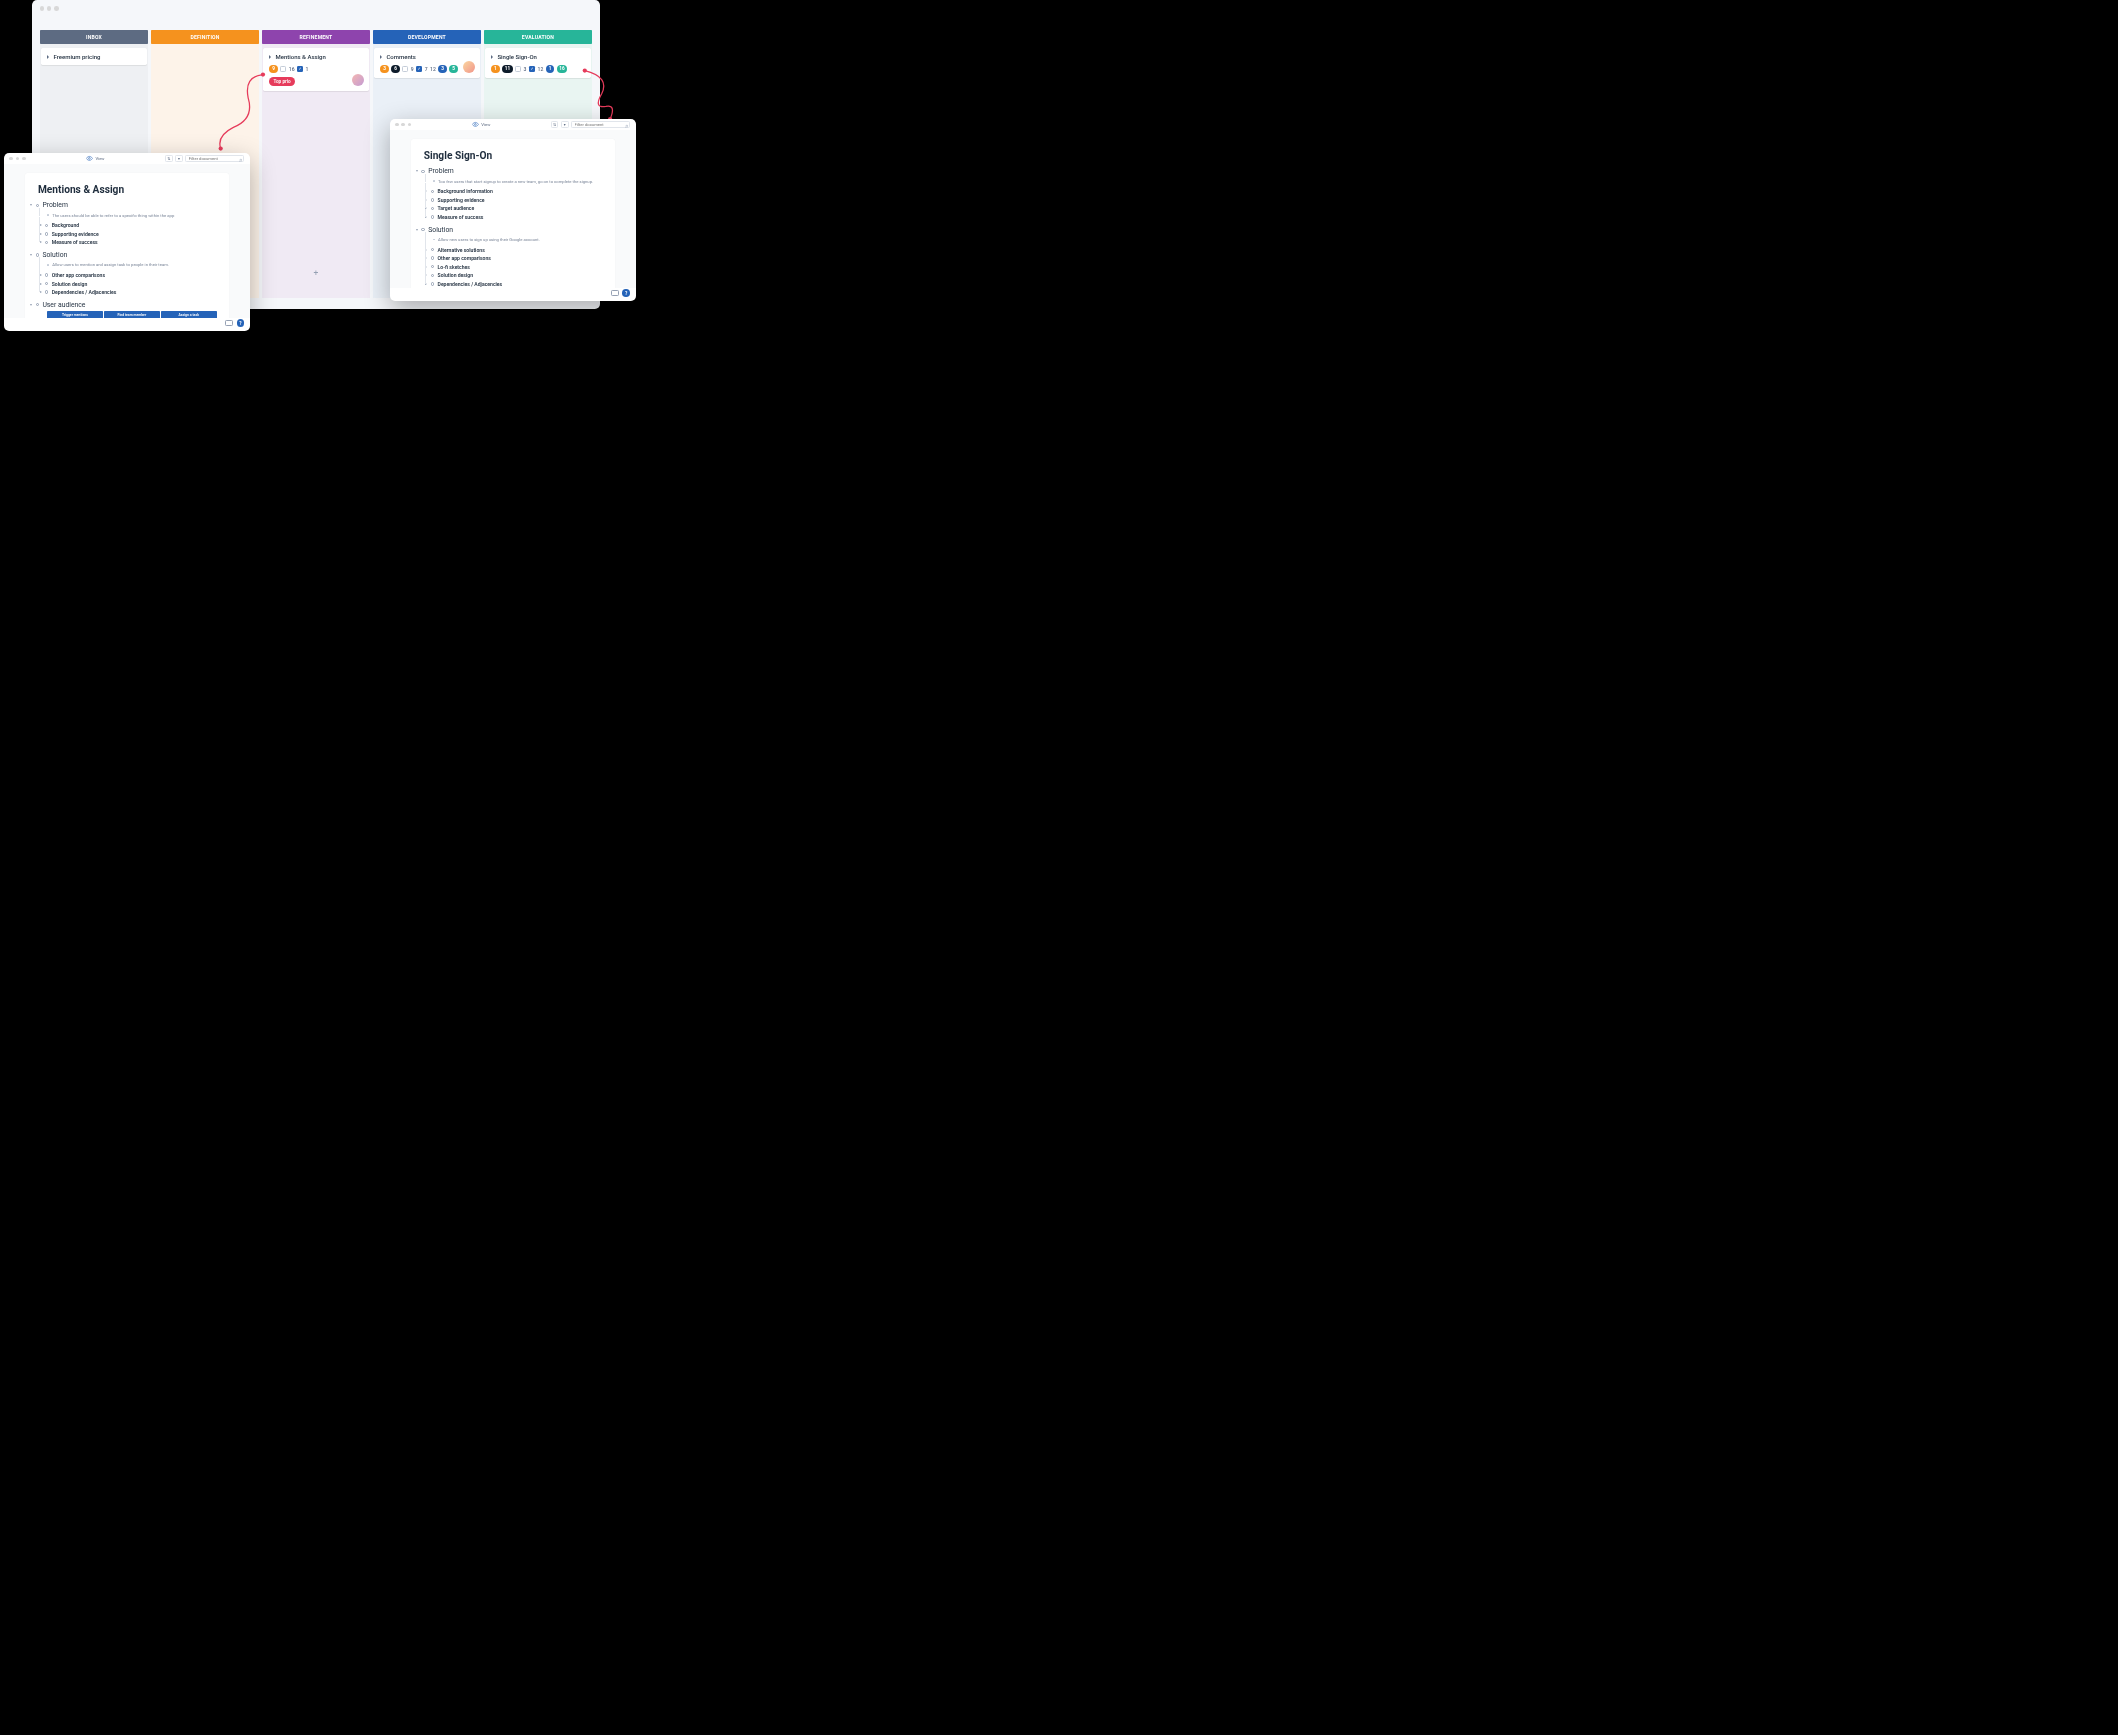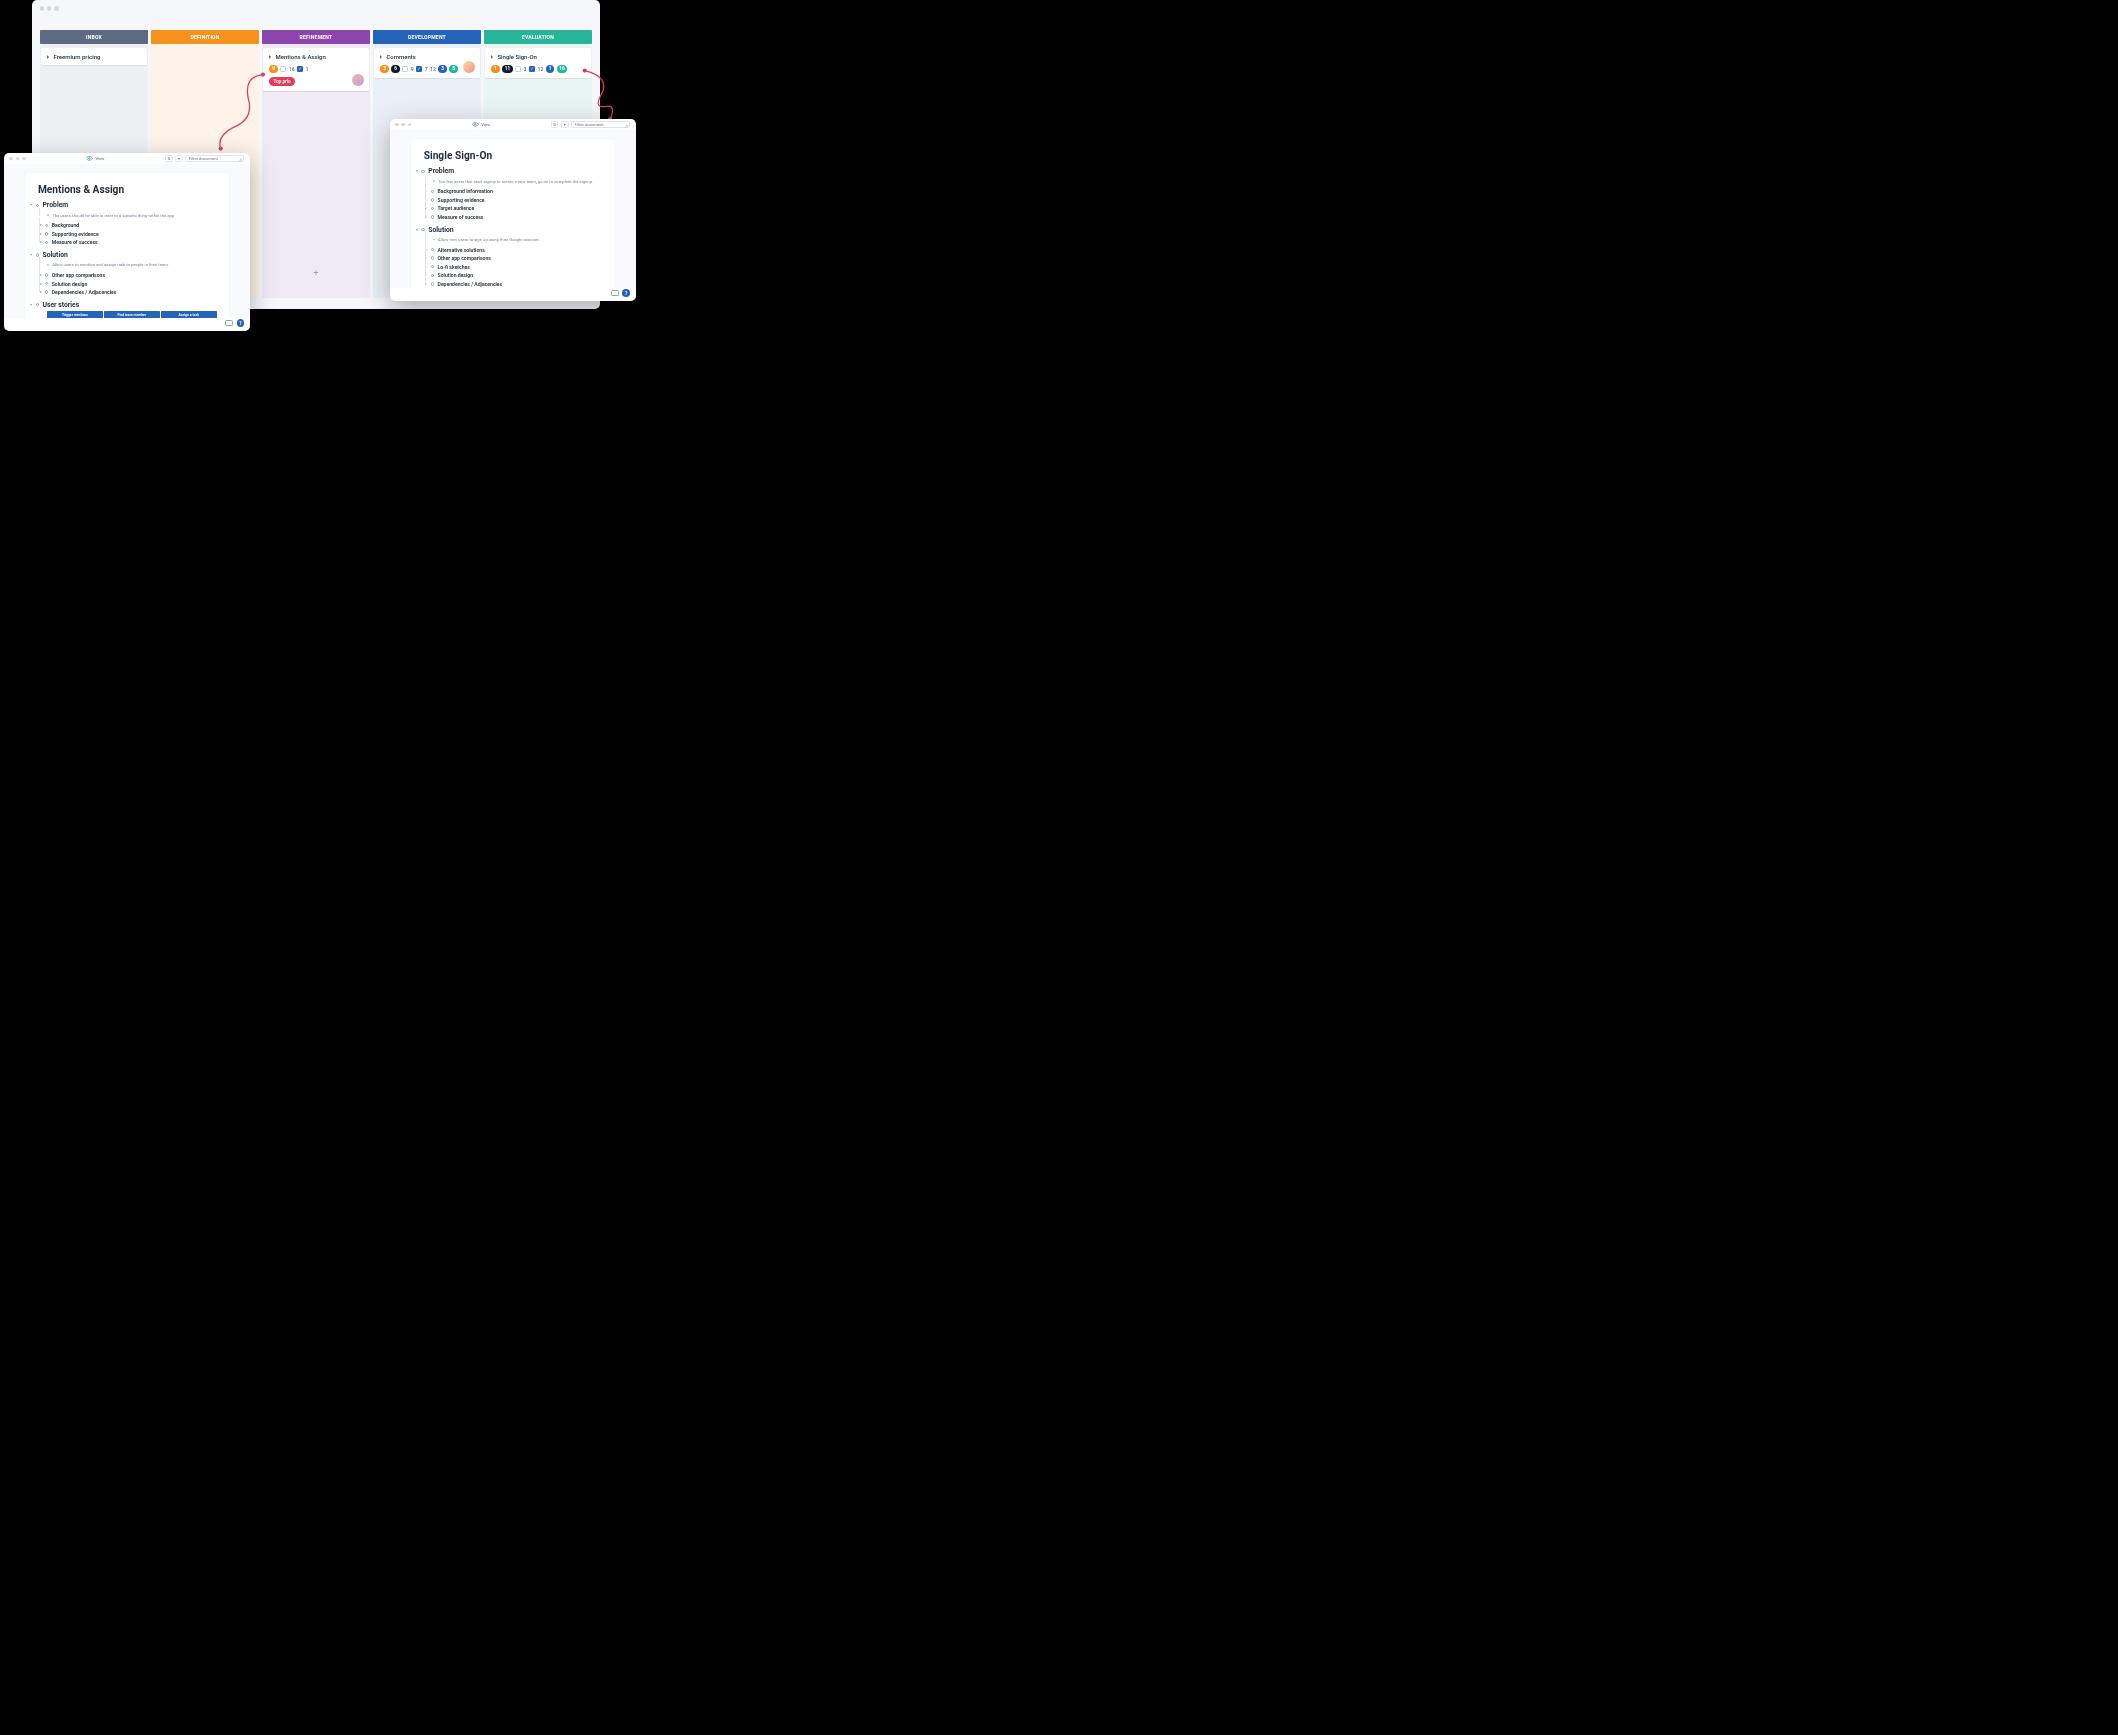--- a/index.html
+++ b/index.html
@@ -58,21 +58,21 @@
 .srch { width:6px; height:6px; color:#95a0b3; margin-left:-7.6px; }
 
 .doc-body { padding:8.5px 21px; background:#f9fafb; height:calc(100% - 24px); overflow:hidden; }
 .doc-card { background:#fff; border-radius:2.5px; padding:11px 12.7px; box-shadow:0 0.4px 1.3px rgba(0,0,0,.06); }
 .doc-title { font-size:10.2px; font-weight:700; color:#1f2d3d; margin-bottom:6.8px; }
 .section { margin-bottom:4.2px; }
 .sec-head { display:flex; align-items:center; gap:3.4px; margin-bottom:2.5px; }
 .chev-d { width:0; height:0; border-left:1.7px solid transparent; border-right:1.7px solid transparent; border-top:2.1px solid #95a0b3; margin-left:-7.6px; }
 .chev-r { width:0; height:0; border-top:1.7px solid transparent; border-bottom:1.7px solid transparent; border-left:2.1px solid #95a0b3; margin-left:-7.6px; }
 .node-dot { width:3.4px; height:3.4px; border:0.6px solid #95a0b3; border-radius:50%; background:#fff; }
-.sec-title { font-size:6.8px; font-weight:700; color:#1f2d3d; }
+.sec-title { font-size:6.8px; font-weight:400; color:#1f2d3d; }
 .sub-row { display:flex; align-items:center; gap:3.4px; padding:1.3px 0 1.3px 9.3px; position:relative; }
 .sub-row::before { content:""; position:absolute; left:1.3px; top:-4.2px; bottom:50%; width:0.4px; background:#e1e5eb; }
 .sub-txt { font-size:5.1px; font-weight:600; color:#1f2d3d; }
 .desc-row { display:flex; align-items:flex-start; gap:3.4px; padding:0.8px 0 2.5px 9.3px; position:relative; }
 .desc-row::before { content:""; position:absolute; left:1.3px; top:-4.2px; bottom:50%; width:0.4px; background:#e1e5eb; }
 .desc-dot { width:1.7px; height:1.7px; background:#c4ccd8; border-radius:50%; margin-top:1.7px; }
 .desc-txt { font-size:4.2px; color:#7b8699; line-height:1.4; }
 
 .story-grid { margin-left:9.3px; margin-top:2.5px; }
 .story-tabs { display:flex; gap:1.3px; }
@@ -269,21 +269,21 @@
             <span class="chev-r"></span>
             <span class="node-dot"></span>
             <span class="sub-txt">Dependencies / Adjacencies</span>
           </div>
       </div>
 
       <div class="section">
         <div class="sec-head">
             <span class="chev-d"></span>
             <span class="node-dot"></span>
-            <span class="sec-title">User stories</span>
+            <span class="sec-title">User audience</span>
           </div>
         <div class="story-grid">
           <div class="story-tabs">
             <div class="story-tab">Trigger mentions</div>
             <div class="story-tab">Find team member</div>
             <div class="story-tab">Assign a task</div>
           </div>
 
         </div>
       </div>

